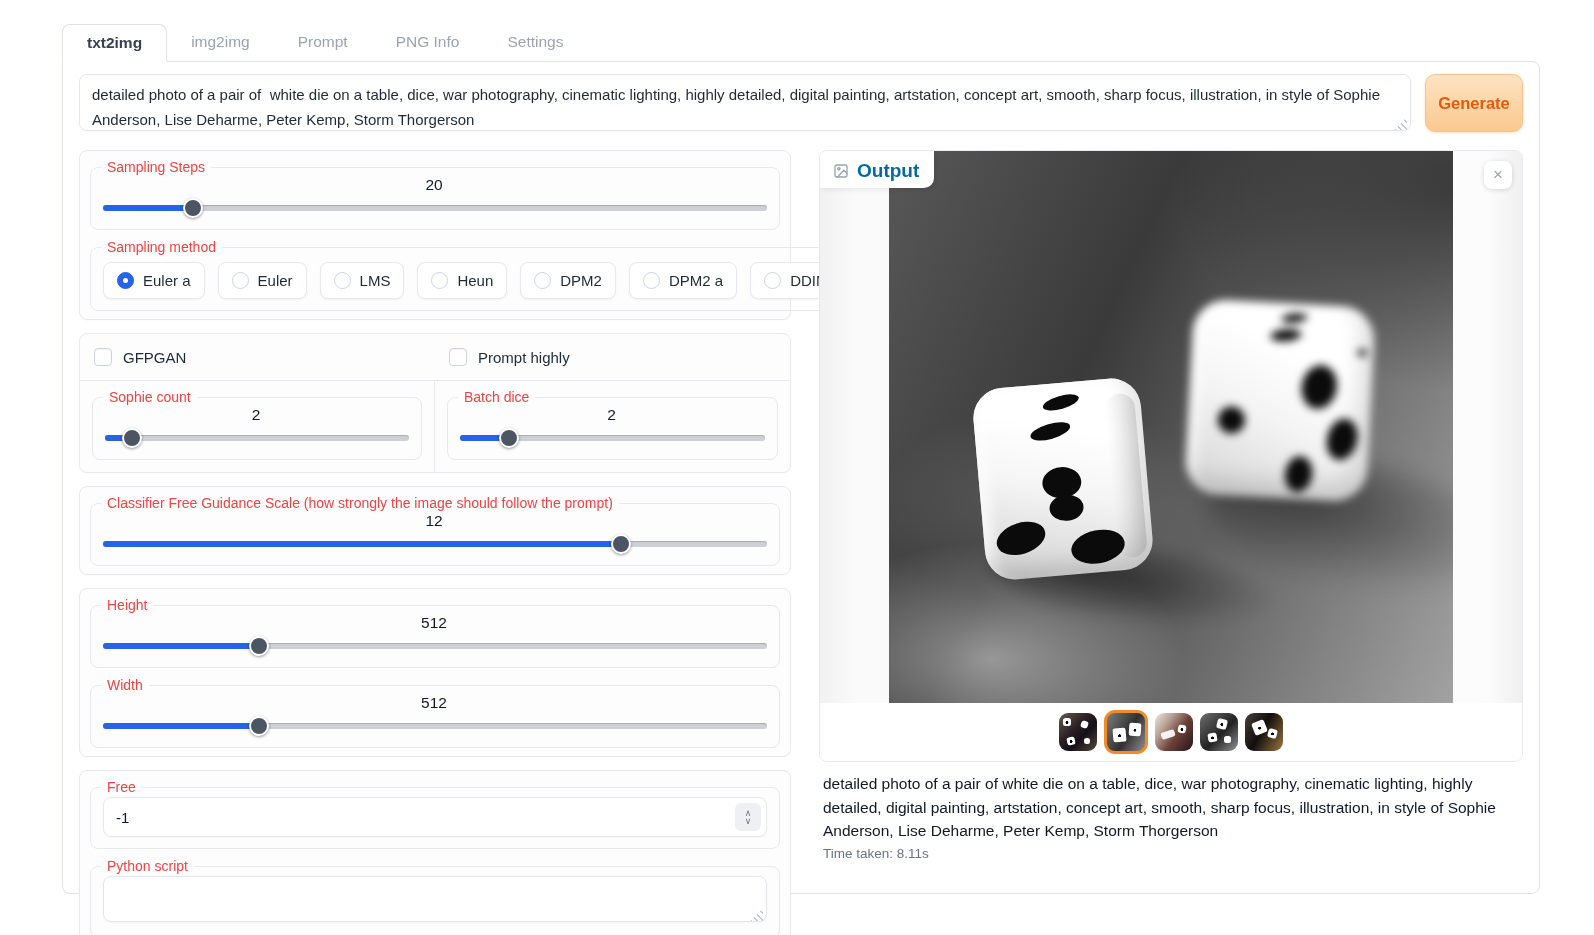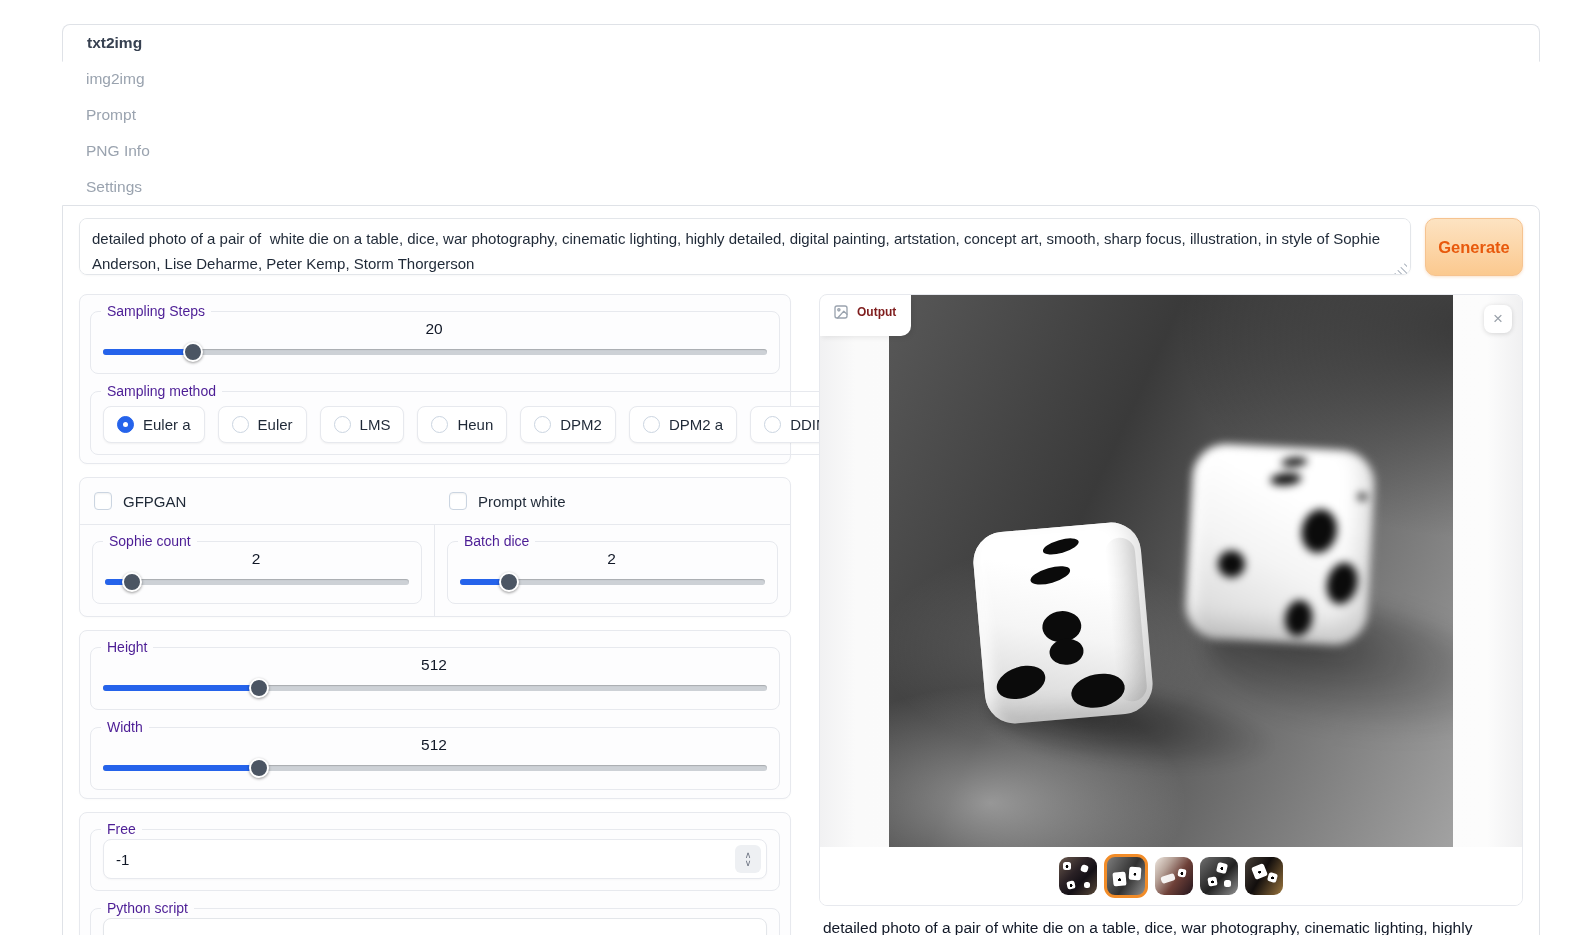--- a/index.html
+++ b/index.html
@@ -4,21 +4,21 @@
 <style>
   * { box-sizing: border-box; margin: 0; padding: 0; }
   body {
     width: 1594px; height: 935px; background: #fff;
     font-family: "Liberation Sans", "DejaVu Sans", sans-serif;
     color: #1f2937; overflow: hidden;
   }
   .frame { width: 1478px; margin: 24px 0 0 62px; }
 
   
-  .tabs { display: flex; position: relative; z-index: 2; flex-direction: column; }
+  .tabs { display: flex; position: relative; z-index: 2; }
   .tab { padding: 9px 24px; font-size: 15.5px; color: #9aa3af; cursor: pointer; }
   .tab.active {
     background: #fff; color: #374151; font-weight: 700;
     border: 1px solid #dfe2e7; border-bottom: 1px solid #fff;
     border-radius: 8px 8px 0 0; margin-bottom: -1px;
   }
 
   
   .panel {
     border: 1px solid #dfe2e7; border-radius: 0 8px 8px 8px;
@@ -57,21 +57,21 @@
   
   .box {
     border: 1px solid #e7e9ee; border-radius: 8px; background: #fdfdfe;
     padding: 8px 10px; margin-bottom: 13px; box-shadow: 0 1px 2px rgba(0,0,0,.02);
   }
   fieldset.ctl {
     border: 1px solid #e7e9ee; border-radius: 8px;
     padding: 0 12px 11px; background: transparent;
   }
   fieldset.ctl + fieldset.ctl { margin-top: 9px; }
-  legend { color: #4c1d95; font-size: 14px; padding: 0 6px; margin-left: -2px; }
+  legend { color: #ef4444; font-size: 14px; padding: 0 6px; margin-left: -2px; }
   .num { text-align: center; font-size: 15.5px; color: #111827; line-height: 1.1; margin: 1px 2px 5px 0; }
 
   .slider { position: relative; height: 20px; cursor: pointer; }
   .track {
     position: absolute; left: 0; right: 0; top: 7px; height: 6px;
     background: #cdd1d6; border-radius: 4px; box-shadow: inset 0 1px 1px rgba(0,0,0,.18);
   }
   .fill { height: 100%; background: #2563eb; border-radius: 4px; }
   .thumbk {
     position: absolute; top: 0; width: 20px; height: 20px; border-radius: 50%;
@@ -112,23 +112,23 @@
     align-items: center; justify-content: center; color: #6b7280; font-size: 9px;
     line-height: 8px; cursor: pointer; user-select: none;
   }
   .script-wrap { position: relative; margin-top: 2px; }
   .script-ta { height: 46px; }
 
   
   .outbox { position: relative; border: 1px solid #e7e9ee; border-radius: 8px; background: #fff; overflow: hidden; }
   .out-chip {
     position: absolute; top: 0; left: 0; z-index: 3; background: #fff;
-    padding: 9px 15px 16px 13px; border-radius: 7px 0 10px 0;
-    display: flex; align-items: center; gap: 8px; color: #7f1d1d;
-    font-size: 12px; font-weight: 600; box-shadow: 2px 2px 5px rgba(0,0,0,.07);
+    padding: 9px 15px 6px 13px; border-radius: 7px 0 10px 0;
+    display: flex; align-items: center; gap: 8px; color: #0369a1;
+    font-size: 19px; font-weight: 600; box-shadow: 2px 2px 5px rgba(0,0,0,.07);
   }
   .close-btn {
     position: absolute; top: 10px; right: 10px; z-index: 3; width: 28px; height: 28px;
     background: #fff; border-radius: 8px; border: none; cursor: pointer;
     color: #9aa1aa; font-size: 17px; line-height: 26px; text-align: center;
     box-shadow: 0 1px 5px rgba(0,0,0,.15);
   }
   .imgzone {
     position: relative; height: 552px; display: flex; justify-content: center;
     background: linear-gradient(90deg, #f1f1f2 0%, #fafafa 5%, #fcfcfc 95%, #f0f0f1 100%);
@@ -256,21 +256,21 @@
           </fieldset>
         </div>
 
         <div class="box two-col">
           <label class="check-cell l">
             <span class="cb"></span>
             <span>GFPGAN</span>
           </label>
           <label class="check-cell">
             <span class="cb"></span>
-            <span>Prompt white</span>
+            <span>Prompt highly</span>
           </label>
           <div class="cell l">
             <fieldset class="ctl">
               <legend>Sophie count</legend>
               <div class="num">2</div>
               <div class="slider">
                 <div class="track">
                     <div class="fill" style="width:9%"></div>
                   </div>
                 <div class="thumbk" style="left:9%"></div>
@@ -284,20 +284,32 @@
               <div class="slider">
                 <div class="track">
                     <div class="fill" style="width:16%"></div>
                   </div>
                 <div class="thumbk" style="left:16%"></div>
               </div>
             </fieldset>
           </div>
         </div>
 
+        <div class="box">
+          <fieldset class="ctl">
+            <legend>Classifier Free Guidance Scale (how strongly the image should follow the prompt)</legend>
+            <div class="num">12</div>
+            <div class="slider">
+              <div class="track">
+                  <div class="fill" style="width:78%"></div>
+                </div>
+              <div class="thumbk" style="left:78%"></div>
+            </div>
+          </fieldset>
+        </div>
 
         <div class="box">
           <fieldset class="ctl">
             <legend>Height</legend>
             <div class="num">512</div>
             <div class="slider">
               <div class="track">
                   <div class="fill" style="width:23.5%"></div>
                 </div>
               <div class="thumbk" style="left:23.5%"></div>

